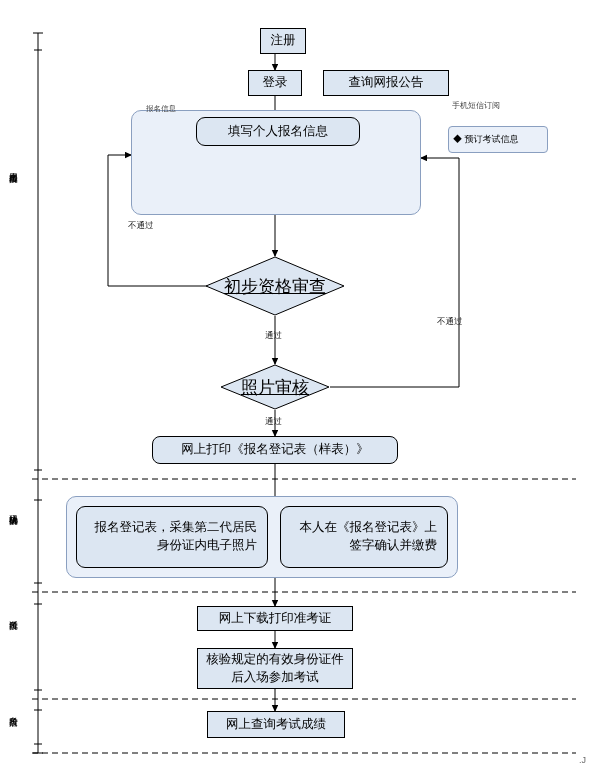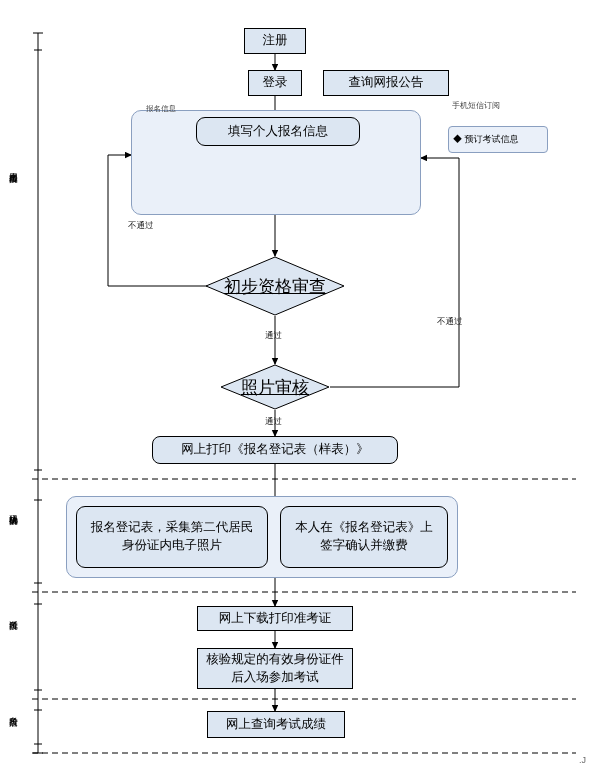--- a/index.html
+++ b/index.html
@@ -26,20 +26,21 @@
     font-size: 12.5px;
     line-height: 1.38;
     text-align: center;
     display: flex;
     align-items: center;
     justify-content: center;
     padding: 2px 4px;
   }
   .rounded {
     border-radius: 9px;
+    text-align: right;
   }
   .group-box {
     position: absolute;
     box-sizing: border-box;
     background: #eaf0f9;
     border: 1px solid #8a9fc0;
     border-radius: 10px;
   }
   .group-label {
     position: absolute;
@@ -178,21 +179,21 @@
       <line x1="34" y1="710" x2="42" y2="710"></line>
       <line x1="34" y1="744" x2="42" y2="744"></line>
     </g>
   </svg>
 
   <div class="stage-label" style="left:8px; top:166px; writing-mode:vertical-rl; text-orientation:upright;">网上报名阶段</div>
   <div class="stage-label" style="left:8px; top:508px; writing-mode:vertical-rl; text-orientation:upright;">现场确认阶段</div>
   <div class="stage-label" style="left:8px; top:614px; writing-mode:vertical-rl; text-orientation:upright;">考试阶段</div>
   <div class="stage-label" style="left:8px; top:710px; writing-mode:vertical-rl; text-orientation:upright;">考后阶段</div>
 
-  <div class="node" style="left:244px; top:28px; width:62px; height:26px;">
+  <div class="node" style="left:260px; top:28px; width:46px; height:26px;">
     <span>注册</span>
   </div>
 
   <div class="node" style="left:248px; top:70px; width:54px; height:26px;">
     <span>登录</span>
   </div>
 
   <div class="node" style="left:323px; top:70px; width:126px; height:26px;">
     <span>查询网报公告</span>
   </div>

